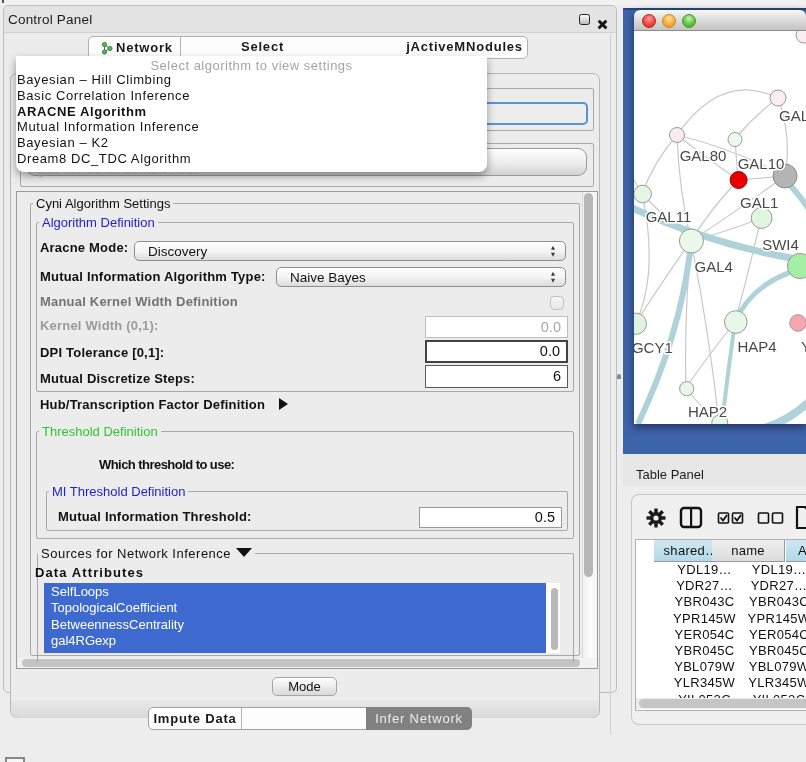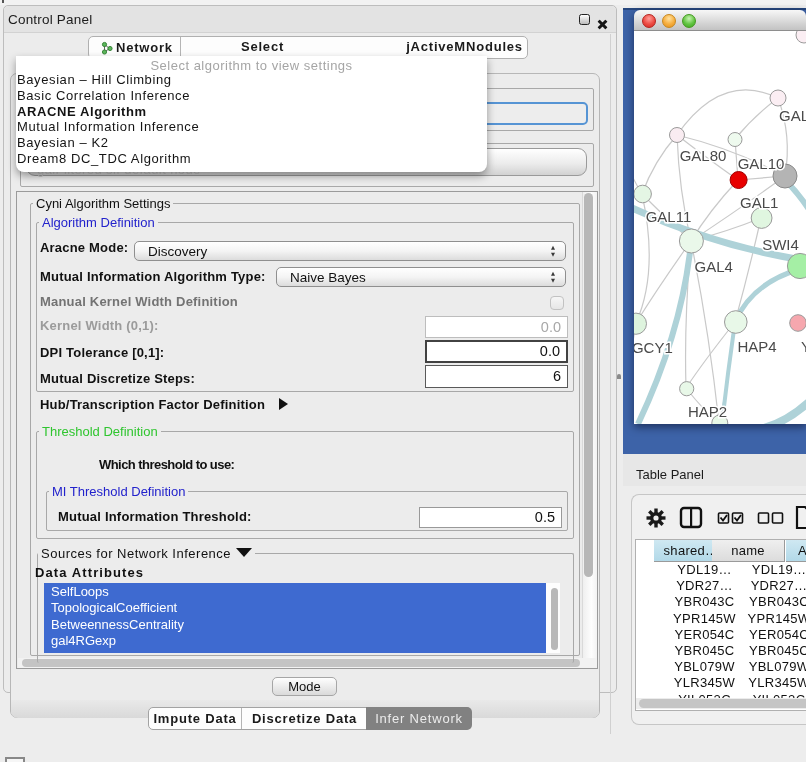--- a/index.html
+++ b/index.html
@@ -257,21 +257,20 @@
   </div>
   <div class="lbl" style="left:31px;top:559px;letter-spacing:1.1px;">Data Attributes</div>
   <div class="abs" style="left:40px;top:577px;width:502px;height:70px;background:#3e6ad0;color:#fff;font-size:13px;line-height:16.3px;padding:1px 0 0 7px;">SelfLoops<br>TopologicalCoefficient<br>BetweennessCentrality<br>gal4RGexp</div>
   <div class="abs" style="left:542px;top:577px;width:14px;height:70px;background:#fdfdfd;"></div>
   <div class="abs" style="left:547px;top:582px;width:7px;height:62px;background:#b8b8b8;border-radius:3.5px;"></div>
 
   <div class="abs" style="left:268px;top:671px;width:65px;height:19px;border:1px solid #a6a6a6;border-radius:5px;background:linear-gradient(#fefefe,#e8e8e8 60%,#dadada);text-align:center;font-size:13px;color:#111;line-height:17px;">Mode</div>
 
   <div class="abs" style="left:144px;top:701px;width:323px;height:23px;border:1px solid #a2a2a2;border-radius:5px;background:#fdfdfd;font-size:13px;font-weight:bold;color:#1a1a1a;letter-spacing:0.8px;">
     <div class="abs" style="left:0;top:0;width:93px;height:21px;text-align:center;line-height:21px;border-right:1px solid #b5b5b5;">Impute Data</div>
-    <div class="abs" style="left:94px;top:0;width:123px;height:21px;text-align:center;line-height:21px;">Discretize Data</div>
     <div class="abs" style="left:217px;top:-1px;width:106px;height:23px;text-align:center;line-height:23px;background:#818181;border-radius:0 5px 5px 0;color:#ececec;font-weight:normal;">Infer Network</div>
   </div>
 </div>
 
 <div class="abs" style="left:88px;top:36px;width:440px;height:23px;border:1px solid #b0b0b0;border-radius:5px;background:#fdfdfd;font-size:13px;font-weight:bold;color:#1a1a1a;letter-spacing:0.8px;">
   <div class="abs" style="left:0;top:0;width:92px;height:21px;border-right:1px solid #b5b5b5;padding-left:32px;">
     <svg class="abs" style="left:11px;top:4px;" width="14" height="14" viewBox="0 0 14 14">
       <path d="M4.5,3.5 L9.5,7.5 M4.5,11 L9.5,7.5 M4.5,3.5 L4.5,11" stroke="#666" stroke-width="1" fill="none"></path>
       <circle cx="4.5" cy="3.5" r="2.1" fill="#5cb85c" stroke="#2e7d2e" stroke-width="0.9"></circle>
       <circle cx="4.5" cy="11" r="2.1" fill="#5cb85c" stroke="#2e7d2e" stroke-width="0.9"></circle>

